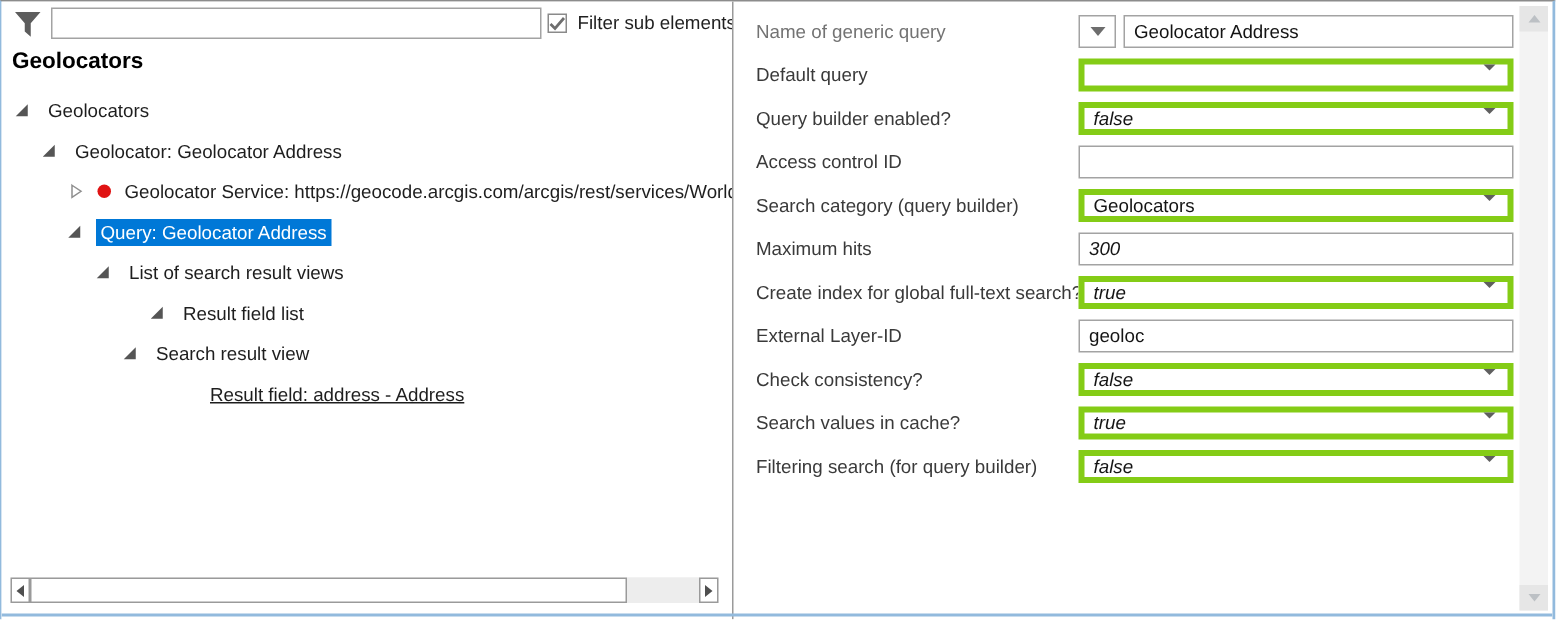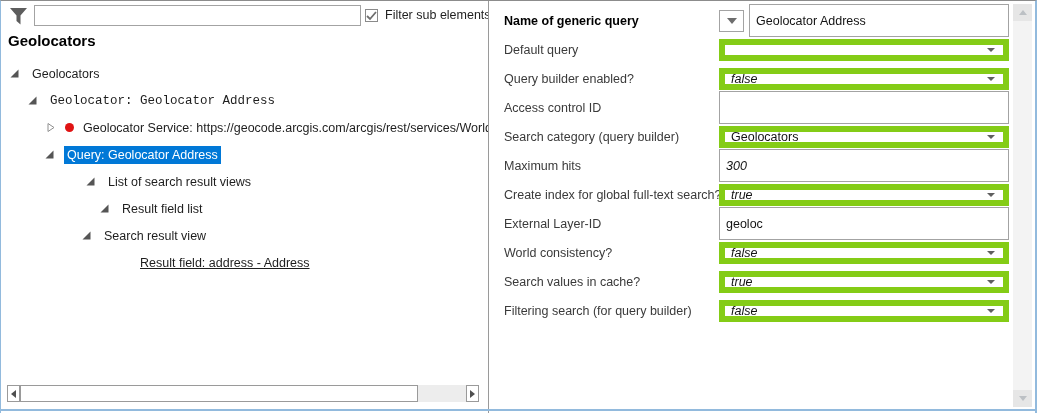--- a/index.html
+++ b/index.html
@@ -37,27 +37,27 @@
   .hs-thumb{width:398px;height:17px;box-sizing:border-box;border:1px solid #9a9a9a;background:#fff;flex:0 0 398px;cursor:default;}
   .hs-track{flex:1;background:#ededed;}
   .tri-left{width:0;height:0;border-top:4px solid transparent;border-bottom:4px solid transparent;border-right:5px solid #4f4f4f;}
   .tri-right{width:0;height:0;border-top:4px solid transparent;border-bottom:4px solid transparent;border-left:5px solid #4f4f4f;}
 
   
   .right-panel{position:absolute;left:489px;top:1px;width:524px;}
   .prop-rows{padding:4px 0 0 14px;}
   .prop-row{height:29px;display:flex;align-items:center;}
   .prop-label{flex:1;font-size:12.5px;color:#3a3a3a;white-space:nowrap;overflow:hidden;}
-  .prop-label.bold{font-weight:700;color:#000000;}
+  .prop-label.bold{font-weight:400;color:#737373;}
   .control-area{width:290px;flex:0 0 290px;margin-right:5px;display:flex;align-items:center;}
-  .txt{box-sizing:border-box;width:100%;height:33px;border:1px solid #a3a3a3;outline:none;
+  .txt{box-sizing:border-box;width:100%;height:22px;border:1px solid #a3a3a3;outline:none;
     font:12.5px "Liberation Sans",sans-serif;padding:0 6px;color:#141414;background:#fff;}
   .txt.italic{font-style:italic;}
-  .dropdown{box-sizing:border-box;width:100%;height:22px;border:6px solid #84cc16;background:#fff;
-    display:flex;align-items:center;padding:0 8px 0 6px;cursor:default;}
+  .dropdown{box-sizing:border-box;width:100%;height:22px;border:4px solid #84cc16;background:#fff;
+    display:flex;padding:0 8px 0 6px;cursor:default;}
   .dd-value{flex:1;font-size:12.5px;color:#141414;white-space:nowrap;overflow:hidden;}
   .dd-value.italic{font-style:italic;}
   .dd-arrow{width:0;height:0;border-left:4px solid transparent;border-right:4px solid transparent;border-top:4px solid #5f5f5f;}
   .combo-btn{box-sizing:border-box;width:25px;height:22px;flex:0 0 25px;border:1px solid #a3a3a3;background:#fff;
     display:flex;align-items:center;justify-content:center;margin-right:5px;cursor:default;}
   .combo-btn .arrow{width:0;height:0;border-left:5px solid transparent;border-right:5px solid transparent;border-top:6px solid #6d6d6d;}
 
   
   .vscroll{position:absolute;left:1012px;top:3px;height:403px;width:19px;background:#f3f3f3;
     display:flex;flex-direction:column;}
@@ -90,40 +90,40 @@
 
     <div class="panel-title">Geolocators</div>
 
     <div class="tree">
         <div class="tree-row" style="padding-left: 8px;">
           <span class="expander"><svg width="11" height="11" viewBox="0 0 11 11">
               <polygon points="9.5,1.5 9.5,9.5 1.5,9.5" fill="#555555"></polygon>
             </svg></span>
           <span class="tree-label">Geolocators</span>
         </div>
-        <div class="tree-row" style="padding-left: 26px; font-family: Liberation Mono, monospace;">
+        <div class="tree-row" style="padding-left: 26px;">
           <span class="expander"><svg width="11" height="11" viewBox="0 0 11 11">
               <polygon points="9.5,1.5 9.5,9.5 1.5,9.5" fill="#555555"></polygon>
             </svg></span>
           <span class="tree-label">Geolocator: Geolocator Address</span>
         </div>
         <div class="tree-row" style="padding-left: 44px;">
           <span class="expander"><svg width="11" height="11" viewBox="0 0 11 11">
               <polygon points="3,1.5 9,5.5 3,9.5" fill="#ffffff" stroke="#8f8f8f" stroke-width="1"></polygon>
             </svg></span>
           <span class="red-dot"></span>
           <span class="tree-label">Geolocator Service: https://geocode.arcgis.com/arcgis/rest/services/World/Geoc</span>
         </div>
         <div class="tree-row" style="padding-left: 43px;">
           <span class="expander"><svg width="11" height="11" viewBox="0 0 11 11">
               <polygon points="9.5,1.5 9.5,9.5 1.5,9.5" fill="#555555"></polygon>
             </svg></span>
           <span class="tree-label selected">Query: Geolocator Address</span>
         </div>
-        <div class="tree-row" style="padding-left: 84px;">
+        <div class="tree-row" style="padding-left: 62px;">
           <span class="expander"><svg width="11" height="11" viewBox="0 0 11 11">
               <polygon points="9.5,1.5 9.5,9.5 1.5,9.5" fill="#555555"></polygon>
             </svg></span>
           <span class="tree-label">List of search result views</span>
         </div>
         <div class="tree-row" style="padding-left: 98px;">
           <span class="expander"><svg width="11" height="11" viewBox="0 0 11 11">
               <polygon points="9.5,1.5 9.5,9.5 1.5,9.5" fill="#555555"></polygon>
             </svg></span>
           <span class="tree-label">Result field list</span>
@@ -213,21 +213,21 @@
             </div>
           </div>
         </div>
         <div class="prop-row">
           <span class="prop-label">External Layer-ID</span>
           <div class="control-area">
             <input type="text" class="txt" value="geoloc" style="">
           </div>
         </div>
         <div class="prop-row">
-          <span class="prop-label">World consistency?</span>
+          <span class="prop-label">Check consistency?</span>
           <div class="control-area">
             <div class="dropdown">
               <span class="dd-value italic">false</span>
               <span class="dd-arrow"></span>
             </div>
           </div>
         </div>
         <div class="prop-row">
           <span class="prop-label">Search values in cache?</span>
           <div class="control-area">

